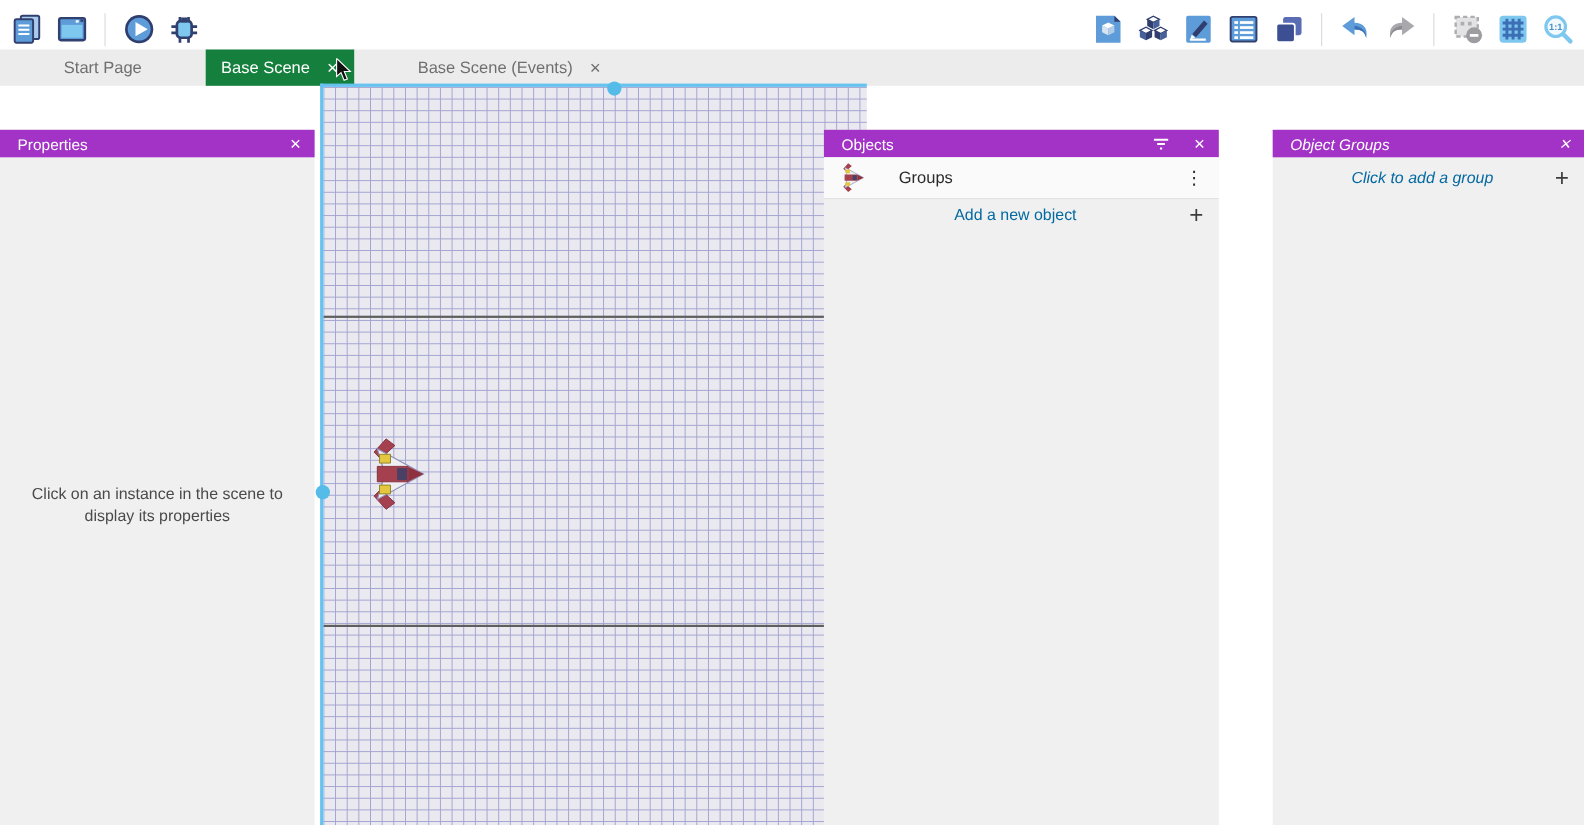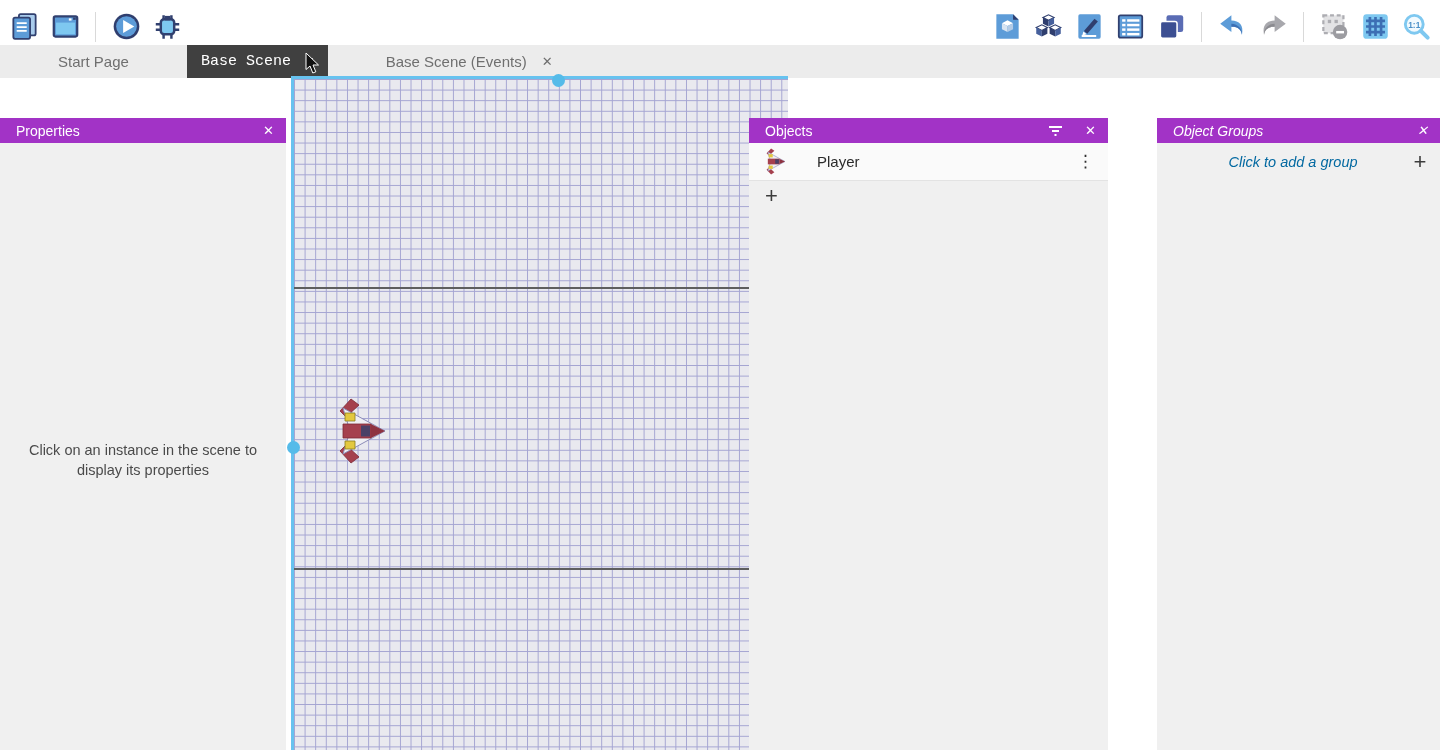--- a/index.html
+++ b/index.html
@@ -21,21 +21,21 @@
   
   .tabbar{
     position:absolute;left:0;top:45px;width:1440px;height:33px;background:#ececec;
     display:flex;align-items:stretch;
   }
   .tab{
     display:flex;align-items:center;gap:15px;padding:0 14px;
     font-size:15px;color:#6f6f6f;cursor:pointer;white-space:nowrap;margin-left:44px;
   }
   .tab .tab-close{font-size:13px;color:#6f6f6f;cursor:pointer;line-height:1;}
-  .tab.active{background:#404040;color:#ffffff;font-family:Liberation Mono, monospace;}
+  .tab.active{background:#15803d;color:#ffffff;}
   .tab.active .tab-close{color:#ffffff;}
   
   .panel{position:absolute;top:78px;height:672px;background:#f0f0f0;box-sizing:border-box;margin-top:40px;}
   .panel-header{
     height:25px;background:#a233c6;color:#ffffff;display:flex;align-items:center;
     padding:0 12px 0 16px;font-size:14px;box-sizing:border-box;
   }
   .panel-title{flex:0 0 auto;}
   .panel-header .spacer{flex:1;}
   .hdr-close{font-size:13px;line-height:1;cursor:pointer;margin-left:22px;}
@@ -269,24 +269,25 @@
     <svg class="obj-thumb" viewBox="0 0 52 66">
       <polygon points="14,1 22,7 9,19 3,13" fill="#a5404e"></polygon>
       <polygon points="14,65 22,59 9,47 3,53" fill="#a5404e"></polygon>
       <polygon points="6,10 48,33 6,56 13,33" fill="#efeff3" stroke="#8c8cb8" stroke-width="1.5"></polygon>
       <polygon points="8,15 18,15 18,23 8,23" fill="#e3c83f"></polygon>
       <polygon points="8,43 18,43 18,51 8,51" fill="#e3c83f"></polygon>
       <polygon points="6,26 34,26 34,40 6,40" fill="#a5404e"></polygon>
       <polygon points="34,26 48,33 34,40" fill="#8e3240"></polygon>
       <rect x="24" y="27.5" width="9" height="11" fill="#4a4066"></rect>
     </svg>
-    <span class="obj-label">Player</span>
+    <span class="obj-label">Groups</span>
     <span class="kebab">⋮</span>
   </div>
   <div class="add-row">
+    <span class="add-label">Add a new object</span>
     <span class="plus">+</span>
   </div>
 </div>
 
 <div class="panel groups-panel">
   <div class="panel-header">
     <span class="panel-title">Object Groups</span>
     <span class="spacer"></span>
     <span class="hdr-close">✕</span>
   </div>

